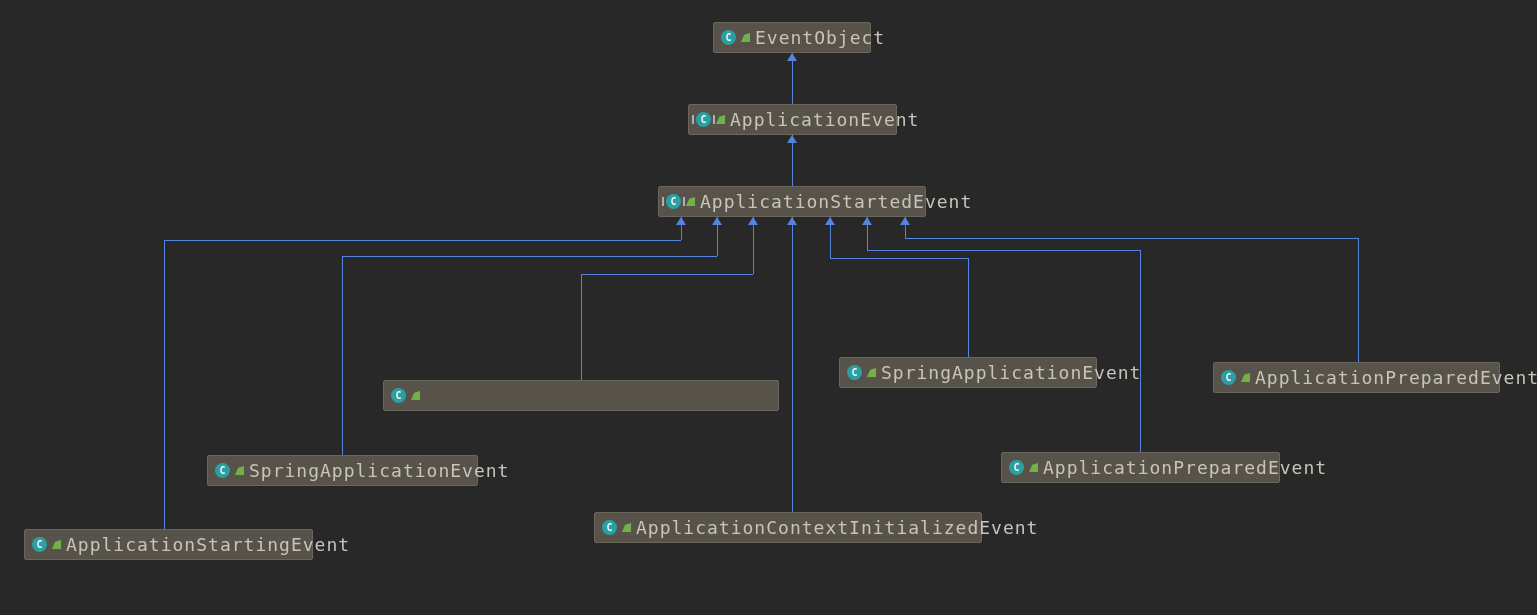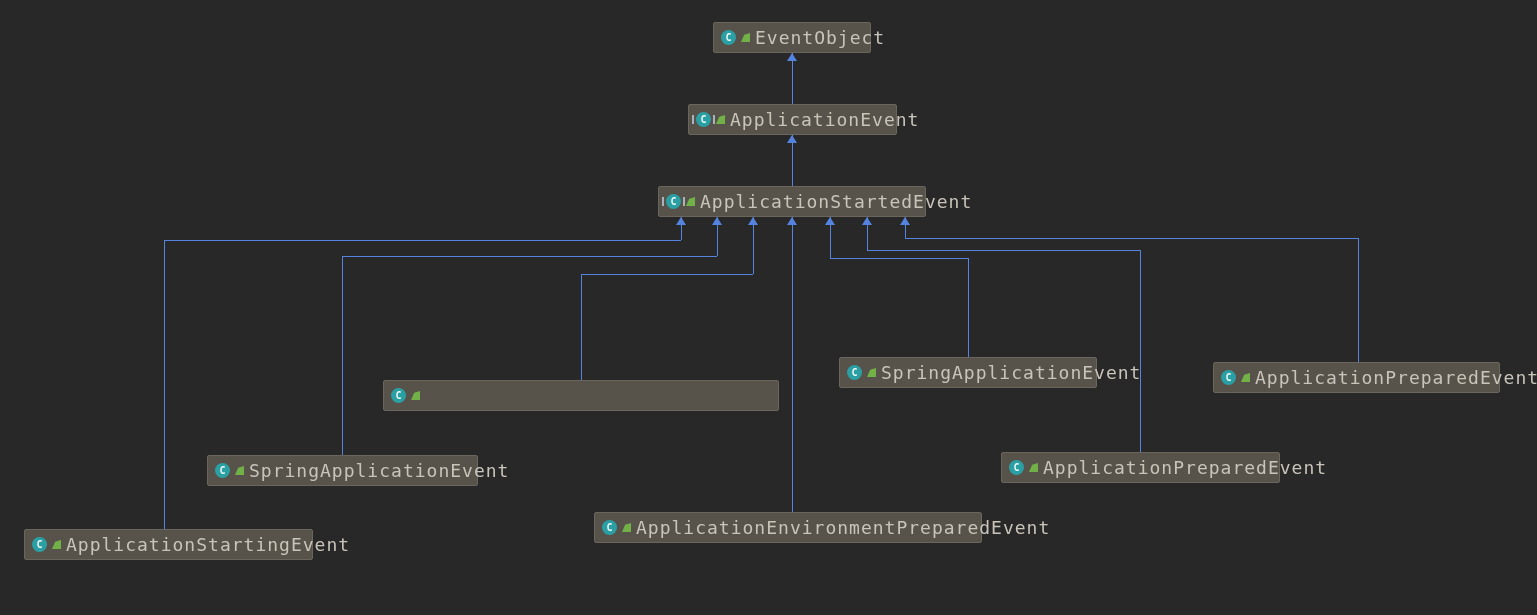--- a/index.html
+++ b/index.html
@@ -154,15 +154,15 @@
       <span class="lbl">ApplicationPreparedEvent</span>
     </div>
     <div class="node" style="left: 24px; top: 529px; width: 289px;">
       <span class="cicon">C</span>
       <span class="micon"></span>
       <span class="lbl">ApplicationStartingEvent</span>
     </div>
     <div class="node" style="left: 594px; top: 512px; width: 388px;">
       <span class="cicon">C</span>
       <span class="micon"></span>
-      <span class="lbl">ApplicationEnvironmentPreparedEvent</span>
+      <span class="lbl">ApplicationContextInitializedEvent</span>
     </div>
   </div>
 
 </body></html>

